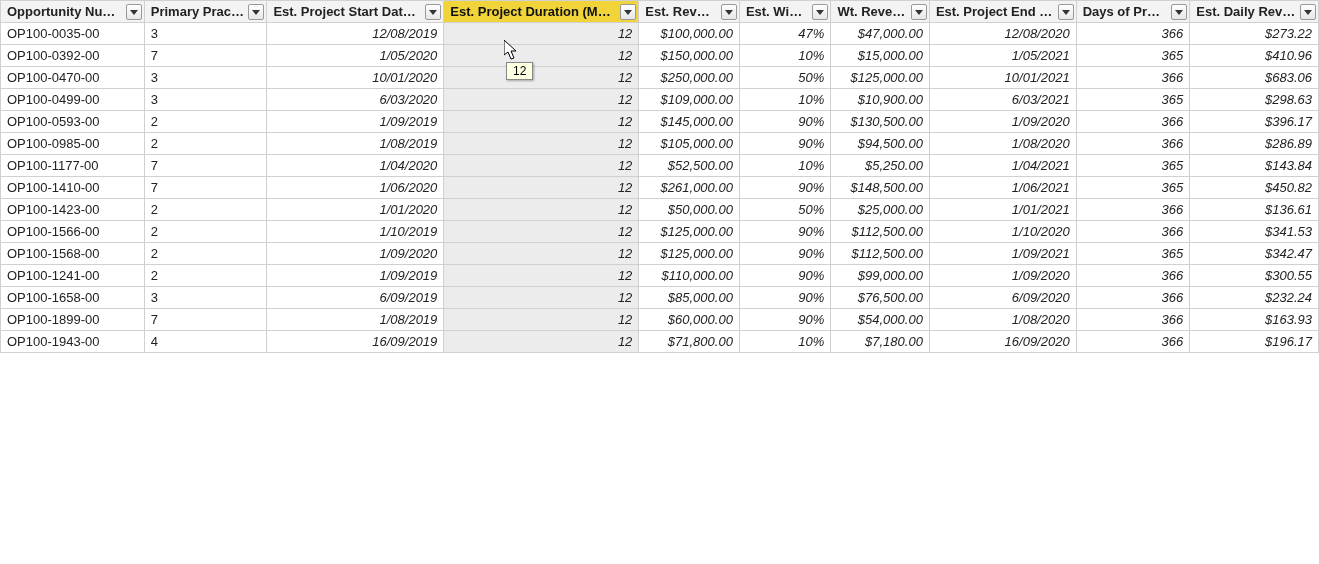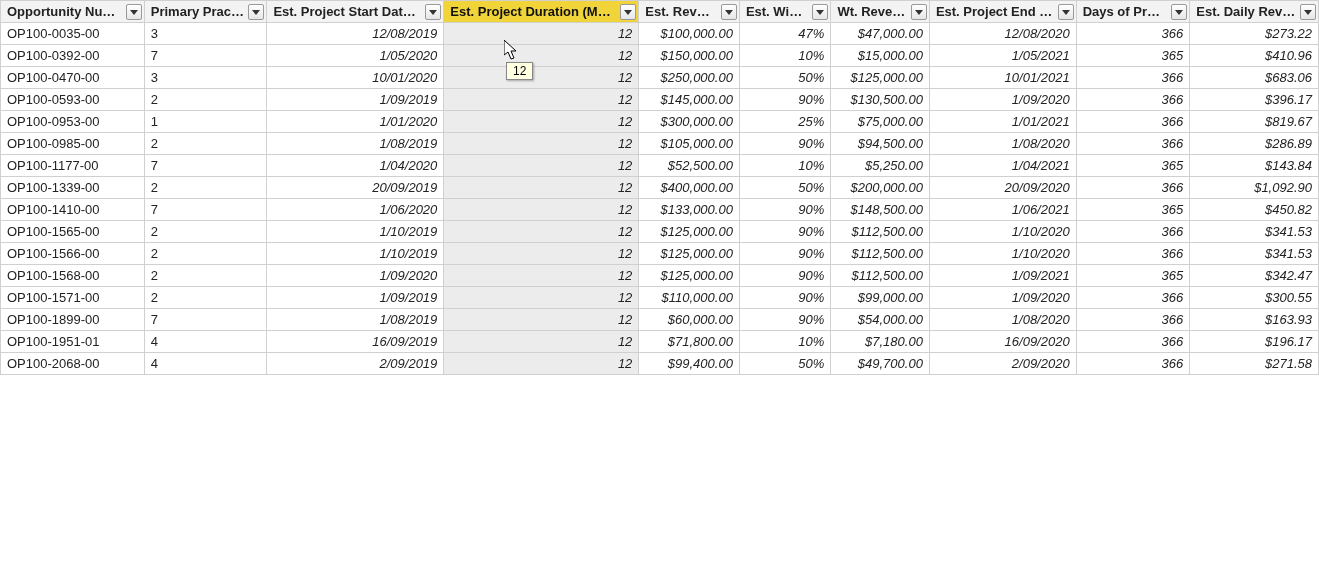--- a/index.html
+++ b/index.html
@@ -178,42 +178,42 @@
           <td class="right italic">10/01/2020</td>
           <td class="right italic shaded">12</td>
           <td class="right italic">$250,000.00</td>
           <td class="right italic">50%</td>
           <td class="right italic">$125,000.00</td>
           <td class="right italic">10/01/2021</td>
           <td class="right italic">366</td>
           <td class="right italic">$683.06</td>
         </tr>
         <tr>
+          <td>OP100-0499-00</td>
+          <td>3</td>
+          <td class="right italic">6/03/2020</td>
+          <td class="right italic shaded">12</td>
+          <td class="right italic">$109,000.00</td>
+          <td class="right italic">10%</td>
+          <td class="right italic">$10,900.00</td>
+          <td class="right italic">6/03/2021</td>
+          <td class="right italic">365</td>
+          <td class="right italic">$298.63</td>
+        </tr>
+        <tr>
           <td>OP100-0593-00</td>
           <td>2</td>
           <td class="right italic">1/09/2019</td>
           <td class="right italic shaded">12</td>
           <td class="right italic">$145,000.00</td>
           <td class="right italic">90%</td>
           <td class="right italic">$130,500.00</td>
           <td class="right italic">1/09/2020</td>
           <td class="right italic">366</td>
           <td class="right italic">$396.17</td>
-        </tr>
-        <tr>
-          <td>OP100-0953-00</td>
-          <td>1</td>
-          <td class="right italic">1/01/2020</td>
-          <td class="right italic shaded">12</td>
-          <td class="right italic">$300,000.00</td>
-          <td class="right italic">25%</td>
-          <td class="right italic">$75,000.00</td>
-          <td class="right italic">1/01/2021</td>
-          <td class="right italic">366</td>
-          <td class="right italic">$819.67</td>
         </tr>
         <tr>
           <td>OP100-0985-00</td>
           <td>2</td>
           <td class="right italic">1/08/2019</td>
           <td class="right italic shaded">12</td>
           <td class="right italic">$105,000.00</td>
           <td class="right italic">90%</td>
           <td class="right italic">$94,500.00</td>
           <td class="right italic">1/08/2020</td>
@@ -226,126 +226,114 @@
           <td class="right italic">1/04/2020</td>
           <td class="right italic shaded">12</td>
           <td class="right italic">$52,500.00</td>
           <td class="right italic">10%</td>
           <td class="right italic">$5,250.00</td>
           <td class="right italic">1/04/2021</td>
           <td class="right italic">365</td>
           <td class="right italic">$143.84</td>
         </tr>
         <tr>
-          <td>OP100-1339-00</td>
-          <td>2</td>
-          <td class="right italic">20/09/2019</td>
-          <td class="right italic shaded">12</td>
-          <td class="right italic">$400,000.00</td>
-          <td class="right italic">50%</td>
-          <td class="right italic">$200,000.00</td>
-          <td class="right italic">20/09/2020</td>
-          <td class="right italic">366</td>
-          <td class="right italic">$1,092.90</td>
-        </tr>
-        <tr>
           <td>OP100-1410-00</td>
           <td>7</td>
           <td class="right italic">1/06/2020</td>
           <td class="right italic shaded">12</td>
-          <td class="right italic">$133,000.00</td>
+          <td class="right italic">$261,000.00</td>
           <td class="right italic">90%</td>
           <td class="right italic">$148,500.00</td>
           <td class="right italic">1/06/2021</td>
           <td class="right italic">365</td>
           <td class="right italic">$450.82</td>
         </tr>
         <tr>
-          <td>OP100-1565-00</td>
+          <td>OP100-1423-00</td>
+          <td>2</td>
+          <td class="right italic">1/01/2020</td>
+          <td class="right italic shaded">12</td>
+          <td class="right italic">$50,000.00</td>
+          <td class="right italic">50%</td>
+          <td class="right italic">$25,000.00</td>
+          <td class="right italic">1/01/2021</td>
+          <td class="right italic">366</td>
+          <td class="right italic">$136.61</td>
+        </tr>
+        <tr>
+          <td>OP100-1566-00</td>
           <td>2</td>
           <td class="right italic">1/10/2019</td>
           <td class="right italic shaded">12</td>
           <td class="right italic">$125,000.00</td>
           <td class="right italic">90%</td>
           <td class="right italic">$112,500.00</td>
           <td class="right italic">1/10/2020</td>
           <td class="right italic">366</td>
           <td class="right italic">$341.53</td>
         </tr>
         <tr>
-          <td>OP100-1566-00</td>
-          <td>2</td>
-          <td class="right italic">1/10/2019</td>
-          <td class="right italic shaded">12</td>
-          <td class="right italic">$125,000.00</td>
-          <td class="right italic">90%</td>
-          <td class="right italic">$112,500.00</td>
-          <td class="right italic">1/10/2020</td>
-          <td class="right italic">366</td>
-          <td class="right italic">$341.53</td>
-        </tr>
-        <tr>
           <td>OP100-1568-00</td>
           <td>2</td>
           <td class="right italic">1/09/2020</td>
           <td class="right italic shaded">12</td>
           <td class="right italic">$125,000.00</td>
           <td class="right italic">90%</td>
           <td class="right italic">$112,500.00</td>
           <td class="right italic">1/09/2021</td>
           <td class="right italic">365</td>
           <td class="right italic">$342.47</td>
         </tr>
         <tr>
-          <td>OP100-1571-00</td>
+          <td>OP100-1241-00</td>
           <td>2</td>
           <td class="right italic">1/09/2019</td>
           <td class="right italic shaded">12</td>
           <td class="right italic">$110,000.00</td>
           <td class="right italic">90%</td>
           <td class="right italic">$99,000.00</td>
           <td class="right italic">1/09/2020</td>
           <td class="right italic">366</td>
           <td class="right italic">$300.55</td>
+        </tr>
+        <tr>
+          <td>OP100-1658-00</td>
+          <td>3</td>
+          <td class="right italic">6/09/2019</td>
+          <td class="right italic shaded">12</td>
+          <td class="right italic">$85,000.00</td>
+          <td class="right italic">90%</td>
+          <td class="right italic">$76,500.00</td>
+          <td class="right italic">6/09/2020</td>
+          <td class="right italic">366</td>
+          <td class="right italic">$232.24</td>
         </tr>
         <tr>
           <td>OP100-1899-00</td>
           <td>7</td>
           <td class="right italic">1/08/2019</td>
           <td class="right italic shaded">12</td>
           <td class="right italic">$60,000.00</td>
           <td class="right italic">90%</td>
           <td class="right italic">$54,000.00</td>
           <td class="right italic">1/08/2020</td>
           <td class="right italic">366</td>
           <td class="right italic">$163.93</td>
         </tr>
         <tr>
-          <td>OP100-1951-01</td>
+          <td>OP100-1943-00</td>
           <td>4</td>
           <td class="right italic">16/09/2019</td>
           <td class="right italic shaded">12</td>
           <td class="right italic">$71,800.00</td>
           <td class="right italic">10%</td>
           <td class="right italic">$7,180.00</td>
           <td class="right italic">16/09/2020</td>
           <td class="right italic">366</td>
           <td class="right italic">$196.17</td>
-        </tr>
-        <tr>
-          <td>OP100-2068-00</td>
-          <td>4</td>
-          <td class="right italic">2/09/2019</td>
-          <td class="right italic shaded">12</td>
-          <td class="right italic">$99,400.00</td>
-          <td class="right italic">50%</td>
-          <td class="right italic">$49,700.00</td>
-          <td class="right italic">2/09/2020</td>
-          <td class="right italic">366</td>
-          <td class="right italic">$271.58</td>
         </tr>
       </tbody>
   </table>
 
   <div class="cursor" id="cursor" style="left: 504px; top: 40px;">
     <svg viewBox="0 0 14 20">
         <path d="M0 0 L0 15 L4 12 L7 19 L10 18 L7 11 L12 11 Z" fill="#fff" stroke="#000" stroke-width="1"></path>
       </svg>
   </div>
   <div class="tooltip" id="tooltip" style="left: 506px; top: 62px;">

